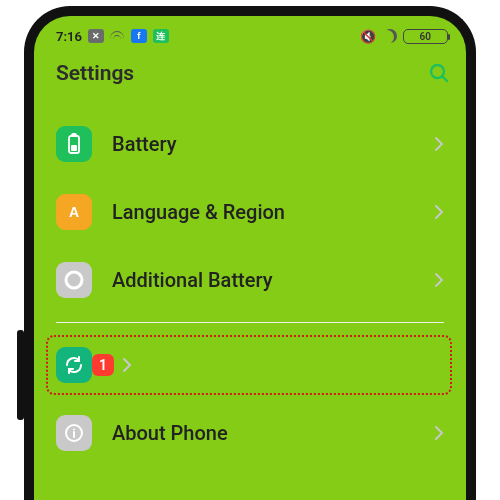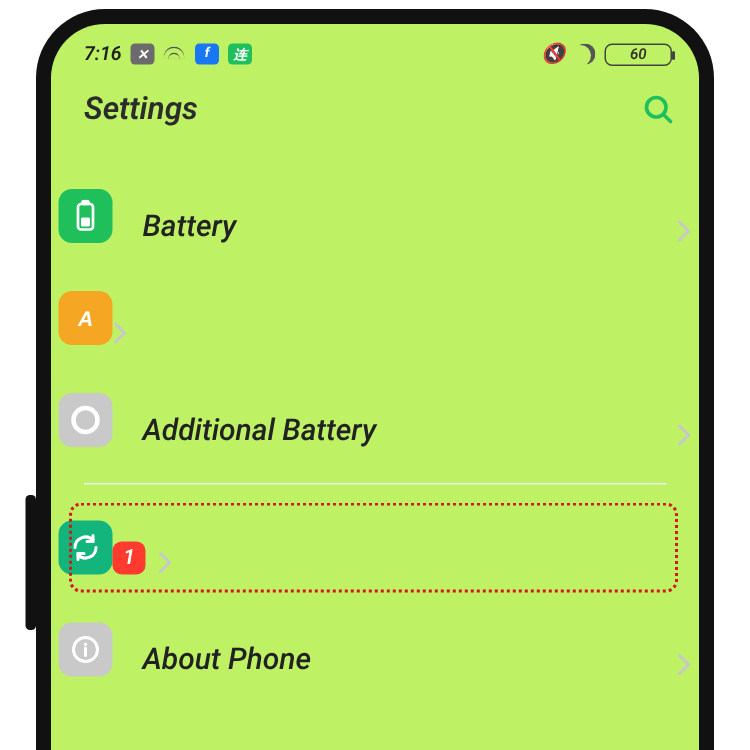--- a/index.html
+++ b/index.html
@@ -14,23 +14,22 @@
   
   .phone-frame {
     position: absolute;
     top: 6px;
     left: 24px;
     right: 24px;
     bottom: 0;
     border: 10px solid #111;
     border-bottom: none;
     border-radius: 46px 46px 0 0;
-    background: #bef264;
+    background: #84cc16;
     overflow: hidden;
-    font-style: italic;
   }
   .left-button {
     position: absolute;
     left: 17px;
     top: 330px;
     width: 7px;
     height: 90px;
     background: #111;
     border-radius: 3px;
   }
@@ -104,22 +103,22 @@
     font-weight: 600;
     color: #2c2c2c;
   }
   .search-btn {
     width: 30px; height: 30px; display:flex; align-items:center; justify-content:center;
     color: #1fbf5c;
   }
   
   .list { padding: 10px 0 0 0; }
   .row {
-    display:flex; align-items:flex-end;
-    padding: 16px 5px;
+    display:flex; align-items:center;
+    padding: 16px 22px;
     position: relative;
   }
   .icon-box {
     width: 36px; height: 36px; border-radius: 9px;
     display:flex; align-items:center; justify-content:center;
     flex-shrink: 0;
   }
   .ib-green  { background:#1fbf5c; }
   .ib-teal   { background:#13b57c; }
   .ib-orange { background:#f5a623; }
@@ -209,20 +208,21 @@
           <polyline points="2,2 8,8 2,14"></polyline>
         </svg>
     </div>
 
     <div class="row">
       <div class="icon-box ib-orange">
         <svg width="20" height="20" viewBox="0 0 20 20">
           <text x="10" y="15" text-anchor="middle" font-size="14" font-weight="700" fill="#fff" font-family="Arial">A</text>
         </svg>
       </div>
+      <div class="label">Language &amp; Region</div>
       <svg class="chevron" width="10" height="16" viewBox="0 0 10 16" fill="none" stroke="currentColor" stroke-width="2" stroke-linecap="round">
           <polyline points="2,2 8,8 2,14"></polyline>
         </svg>
     </div>
 
     <div class="row">
       <div class="icon-box ib-gray">
         <svg width="22" height="22" viewBox="0 0 22 22" fill="#fff">
           <circle cx="11" cy="11" r="8" fill="none" stroke="#fff" stroke-width="3"></circle>
           <circle cx="11" cy="11" r="3.2" fill="#c9c9c9"></circle>

